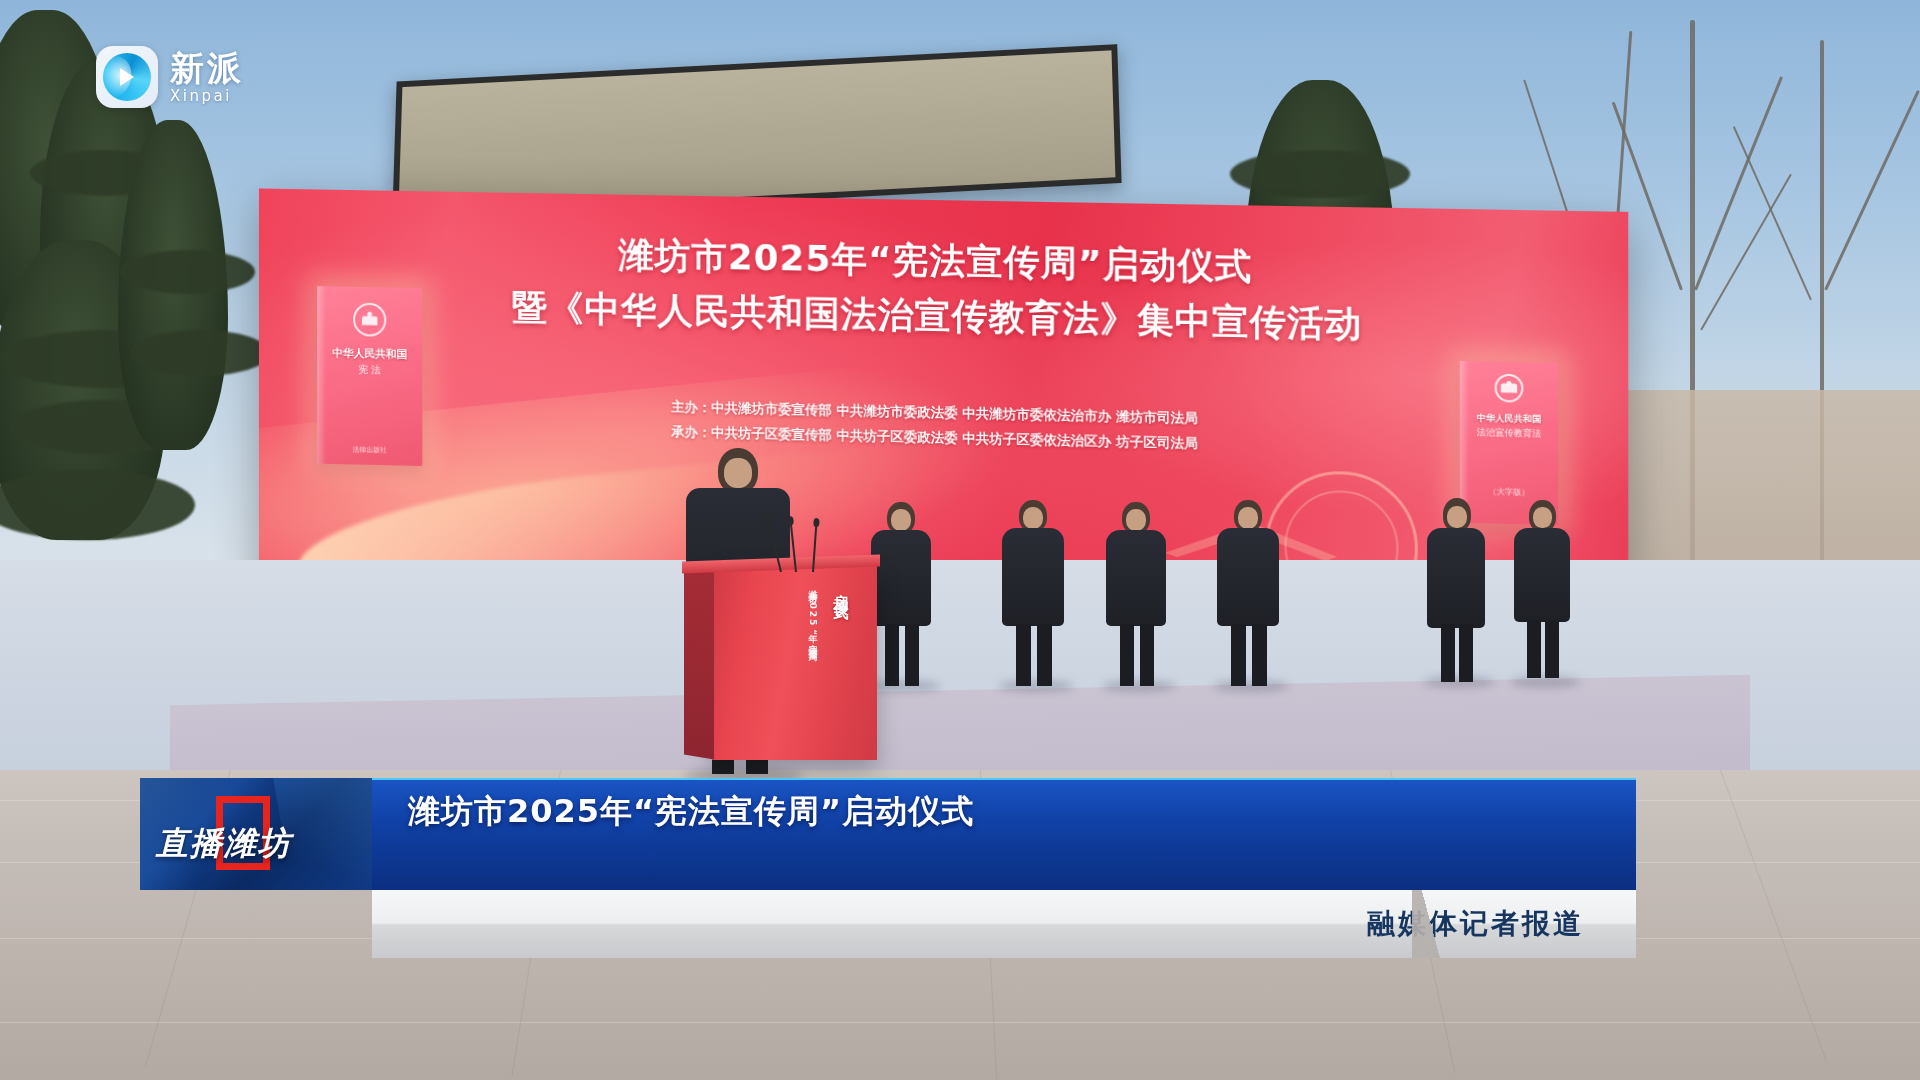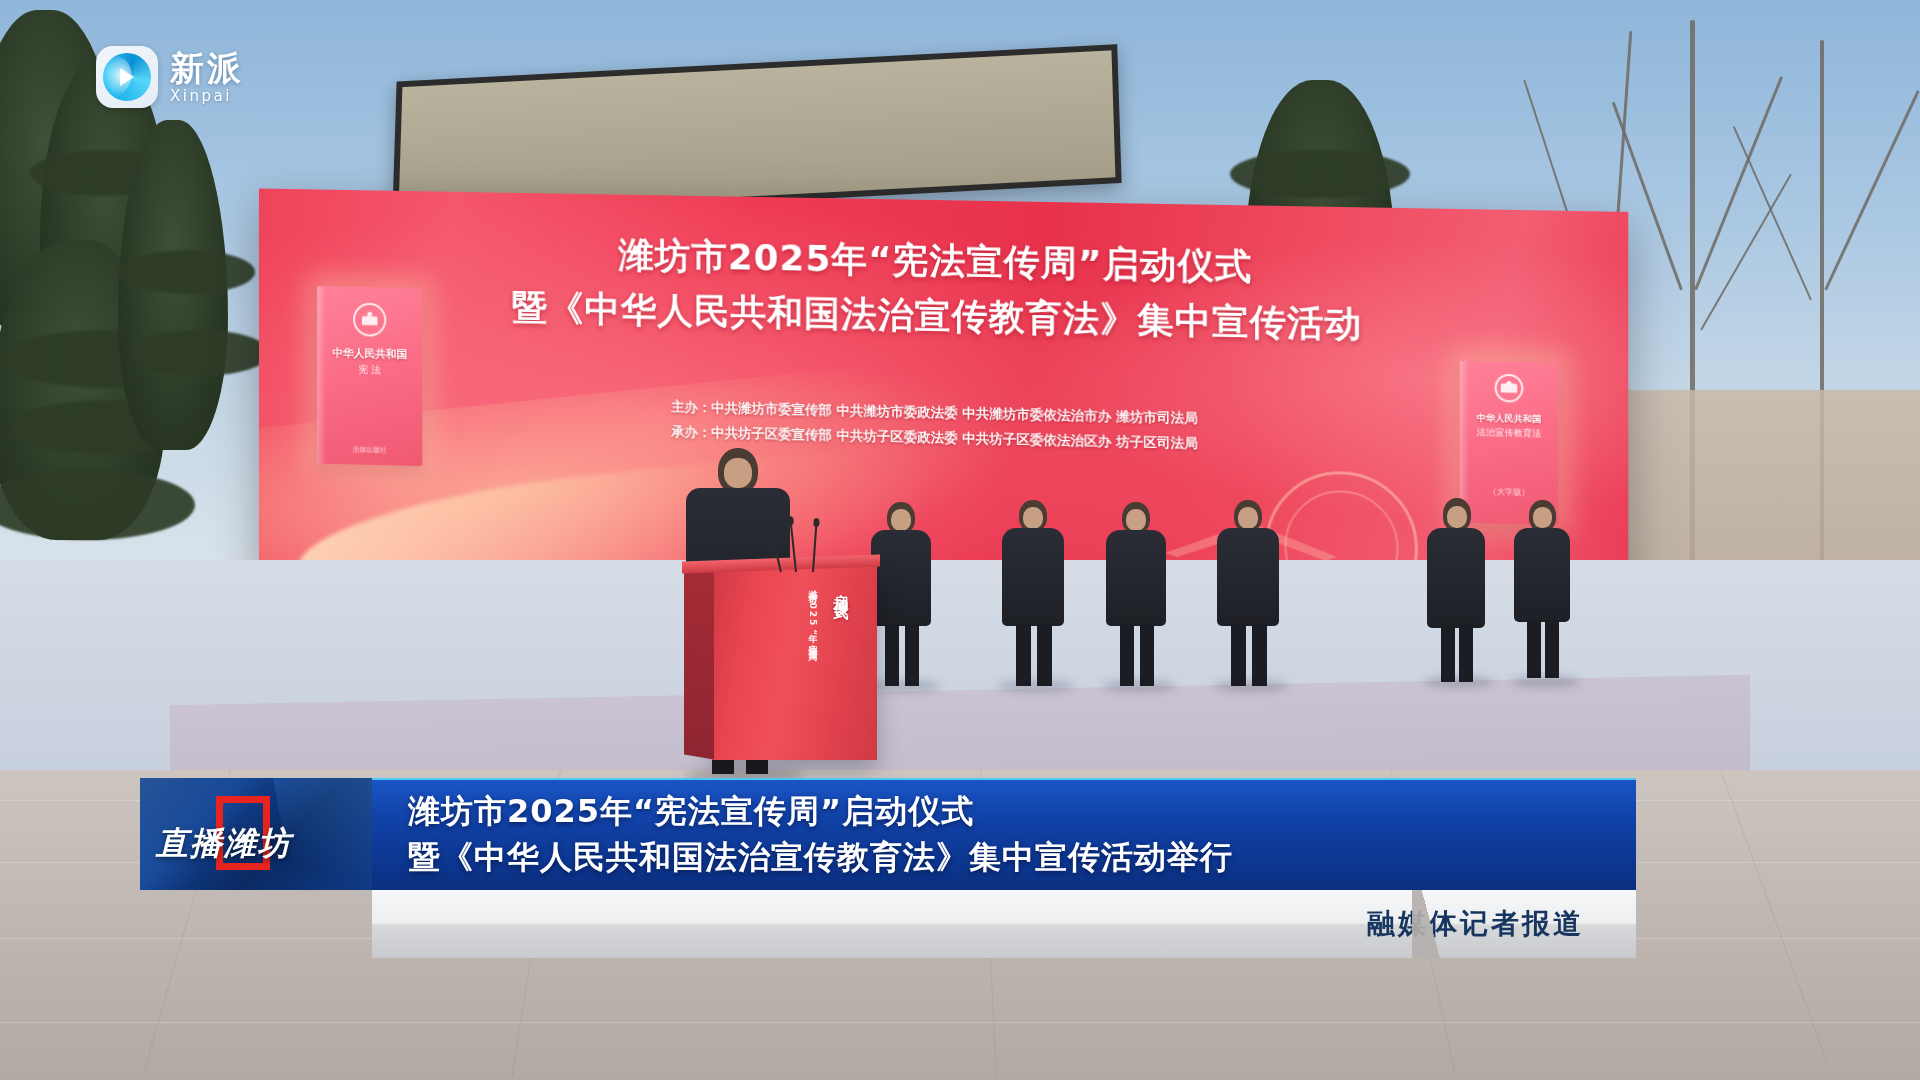--- a/index.html
+++ b/index.html
@@ -454,21 +454,20 @@
 
     <div class="lt-brandcol">
       <div class="lt-brand-top">
         <div class="lt-redsquare"></div>
         <div class="lt-brand-cn">直播潍坊</div>
       </div>
     </div>
 
     <div class="lt-headline">
       <div class="h1">潍坊市2025年“宪法宣传周”启动仪式</div>
-      <div class="h2">暨《中华人民共和国法治宣传教育法》集中宣传活动举行</div>
     </div>
 
     <div class="lt-sub">
       <span class="lt-sub-text">融媒体记者报道</span>
     </div>
     <div class="lt-cut"></div>
   </div>
 
 </div>
 

